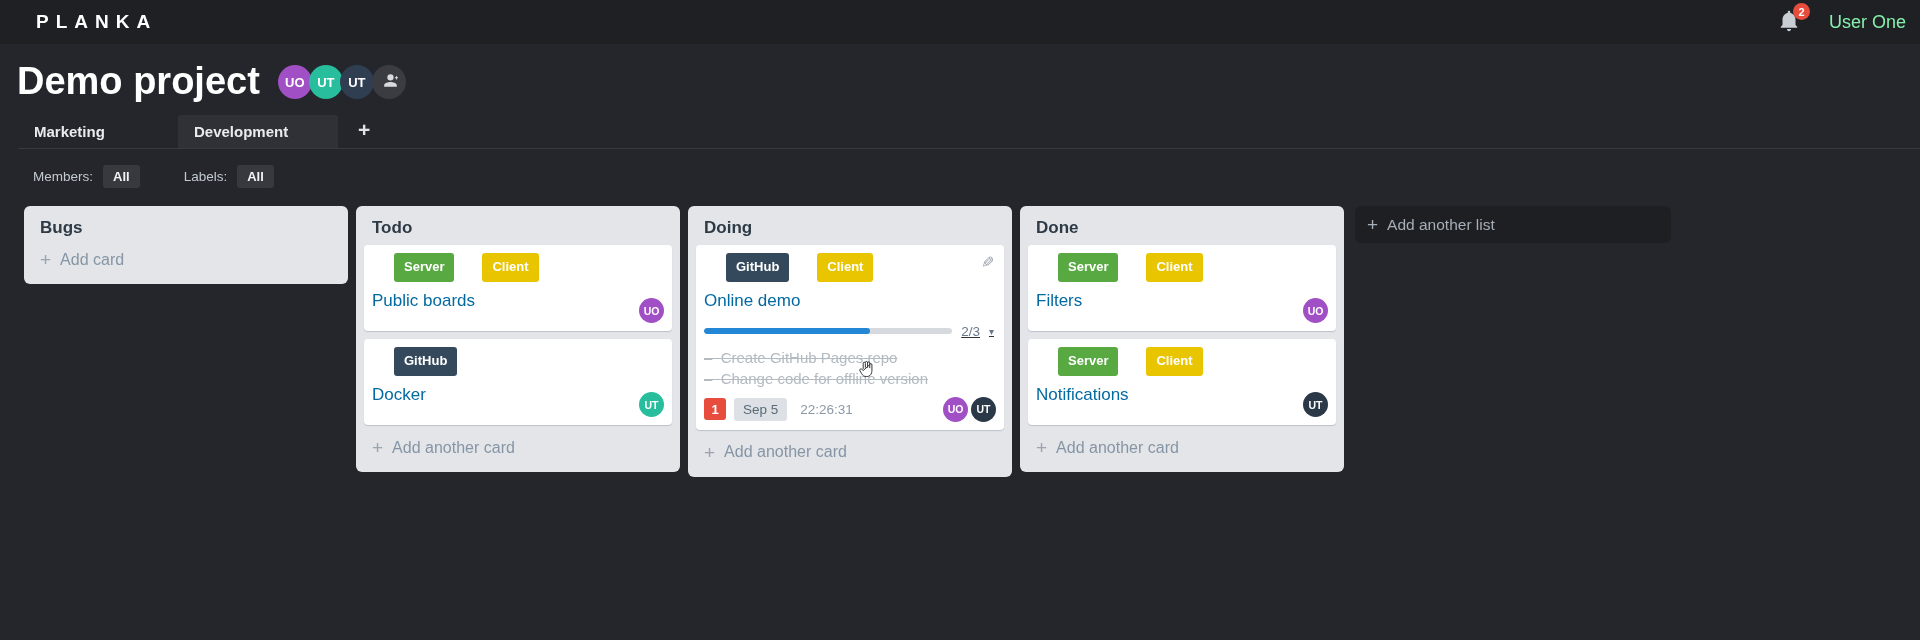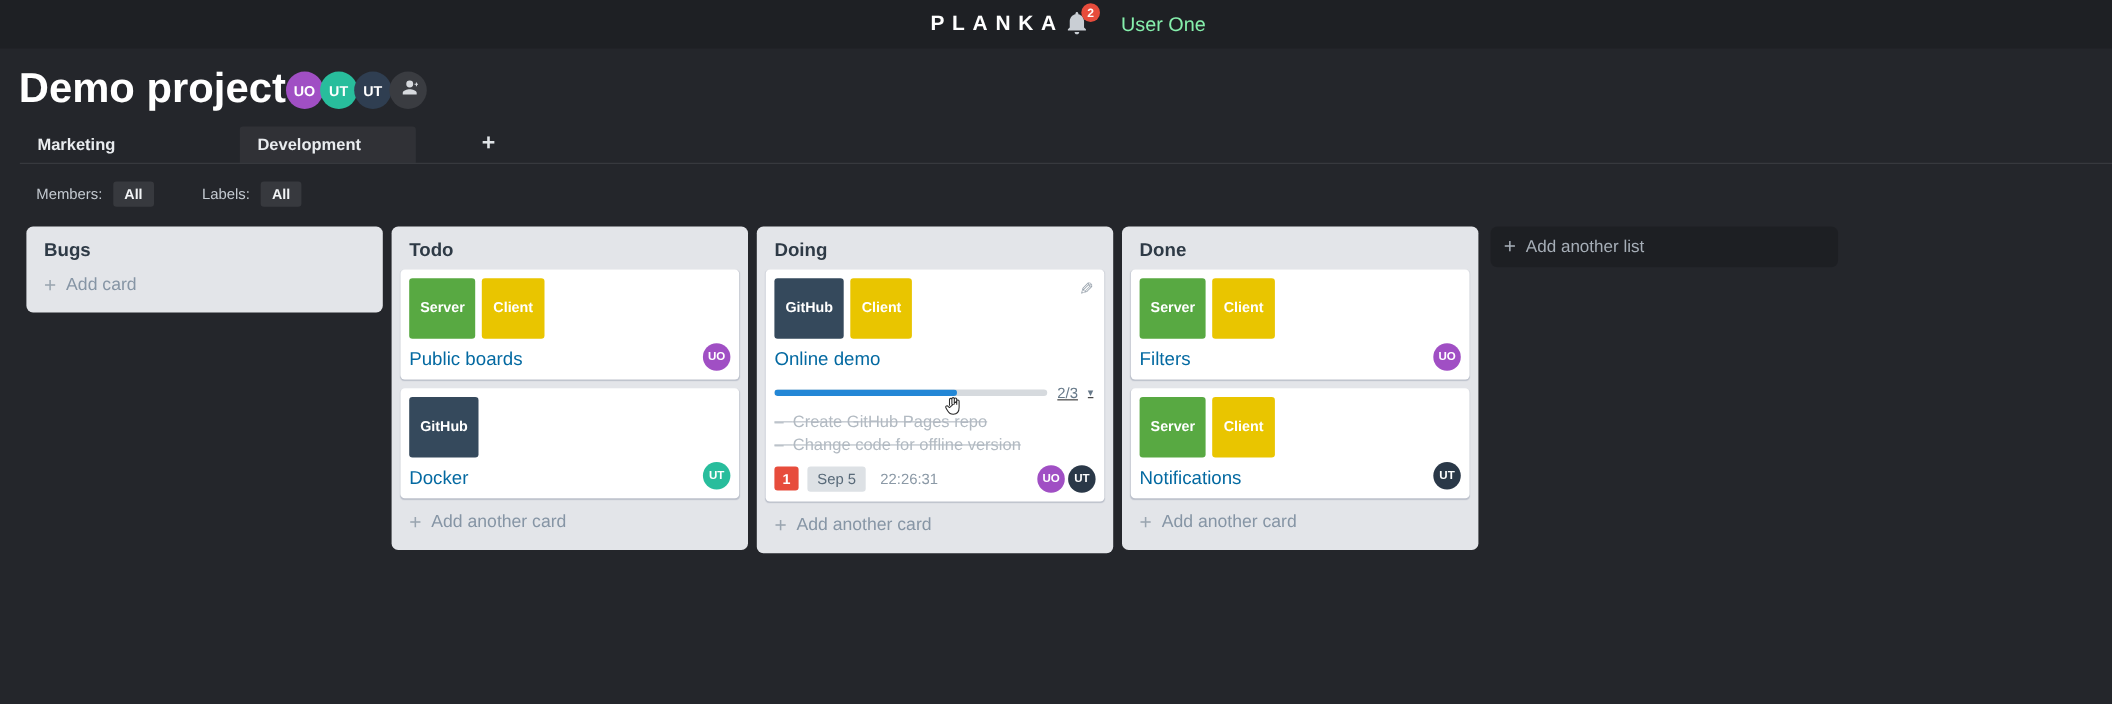--- a/index.html
+++ b/index.html
@@ -5,39 +5,39 @@
   * { margin:0; padding:0; box-sizing:border-box; }
   html,body { width:1920px; height:640px; overflow:hidden; }
   body {
     font-family:"Liberation Sans","DejaVu Sans",sans-serif;
     background:#24262b;
     color:#fff;
   }
   
   .topbar {
     height:44px; background:#1e2024;
-    display:flex; align-items:center; justify-content:center;
+    display:flex; align-items:center; justify-content:space-between;
     padding:0 14px 0 36px;
   }
   .logo {
     font-size:19px; font-weight:bold; letter-spacing:7px; color:#fff;
   }
   .topbar-right { display:flex; align-items:center; gap:26px; }
   .bell-wrap { position:relative; width:26px; height:26px; cursor:pointer; }
   .bell-badge {
     position:absolute; top:-6px; right:-7px;
     min-width:17px; height:17px; border-radius:50%;
     background:#e74c3c; color:#fff; font-size:11px; font-weight:bold;
     display:flex; align-items:center; justify-content:center; padding:0 3px;
   }
   .user-name { font-size:18px; color:#86efac; cursor:pointer; }
 
   
   .project-header {
-    display:flex; align-items:center; 
+    display:flex; align-items:center; gap:18px;
     padding:12px 0 0 17px; height:64px;
   }
   .project-title { font-size:38px; font-weight:bold; color:#fff; line-height:1.1; cursor:pointer; }
   .avatars { display:flex; align-items:center; }
   .avatar {
     width:34px; height:34px; border-radius:50%;
     display:flex; align-items:center; justify-content:center;
     color:#fff; font-size:13px; font-weight:bold; margin-left:-3px;
   }
   .avatar:first-child { margin-left:0; }
@@ -46,21 +46,20 @@
     display:flex; align-items:center; justify-content:center;
     margin-left:-2px; cursor:pointer;
   }
 
   
   .tabs {
     display:flex; align-items:flex-end;
     margin:8px 0 0 18px; height:33px;
     border-bottom:1px solid rgba(255,255,255,0.09);
     padding-right:33px;
-    gap:40px;
   }
   .tab {
     width:160px; height:33px; line-height:33px;
     padding-left:16px; font-size:15px; font-weight:bold; color:#e9ecef;
     cursor:pointer; border-radius:3px 3px 0 0;
   }
   .tab.active { background:rgba(255,255,255,0.055); }
   .add-tab {
     margin-left:12px; font-size:21px; font-weight:bold; color:#dfe3e7;
     padding:0 8px 4px; cursor:pointer; line-height:29px;
@@ -94,21 +93,21 @@
   .card {
     position:relative;
     background:#fff; border-radius:4px;
     box-shadow:0 1px 1px rgba(9,30,66,0.18);
     padding:8px; margin-bottom:8px; min-height:86px;
     cursor:pointer;
   }
   .card-labels { display:flex; gap:6px; }
   .label {
     color:#fff; font-size:13px; font-weight:bold;
-    padding:20px 10px; border-radius:3px; line-height:1.15;
+    padding:7px 10px; border-radius:3px; line-height:1.15;margin-left:22px;
   }
   .card-title { font-size:17px; color:#0369a1; margin-top:9px; }
   .card-avatar {
     position:absolute; right:8px; bottom:8px;
     width:25px; height:25px; border-radius:50%;
     display:flex; align-items:center; justify-content:center;
     color:#fff; font-size:10.5px; font-weight:bold;
   }
   .add-card-row {
     display:flex; align-items:center; gap:9px;

